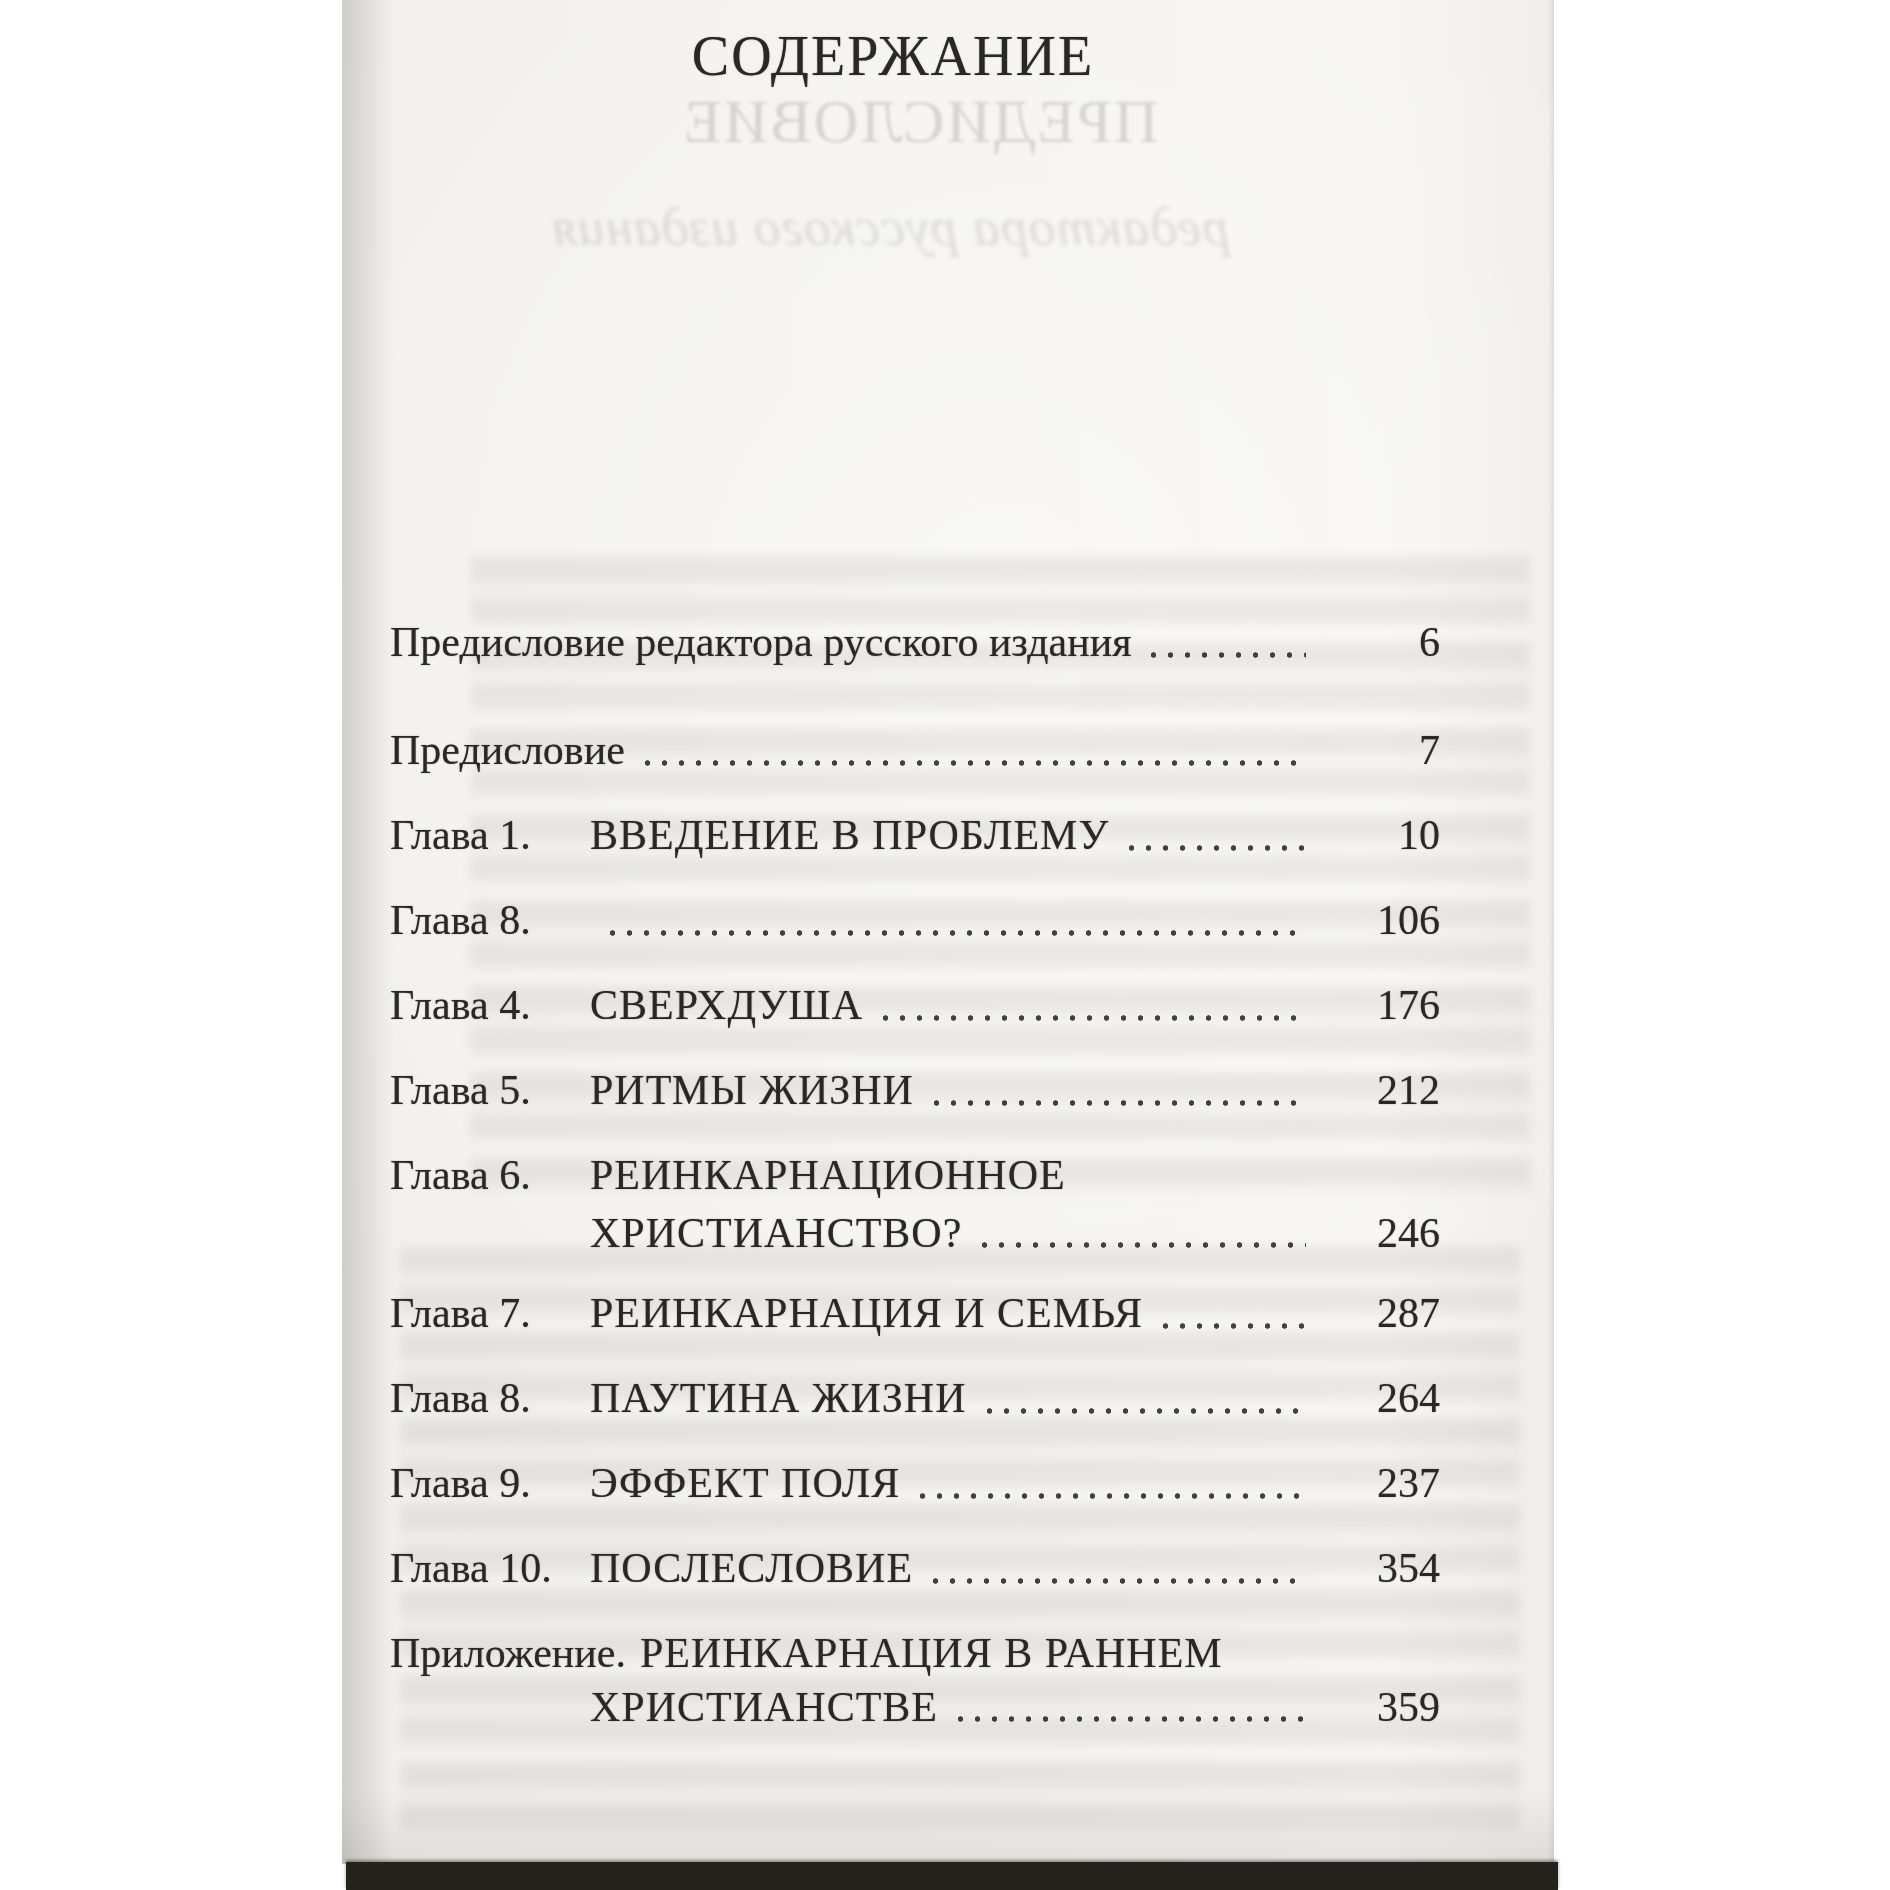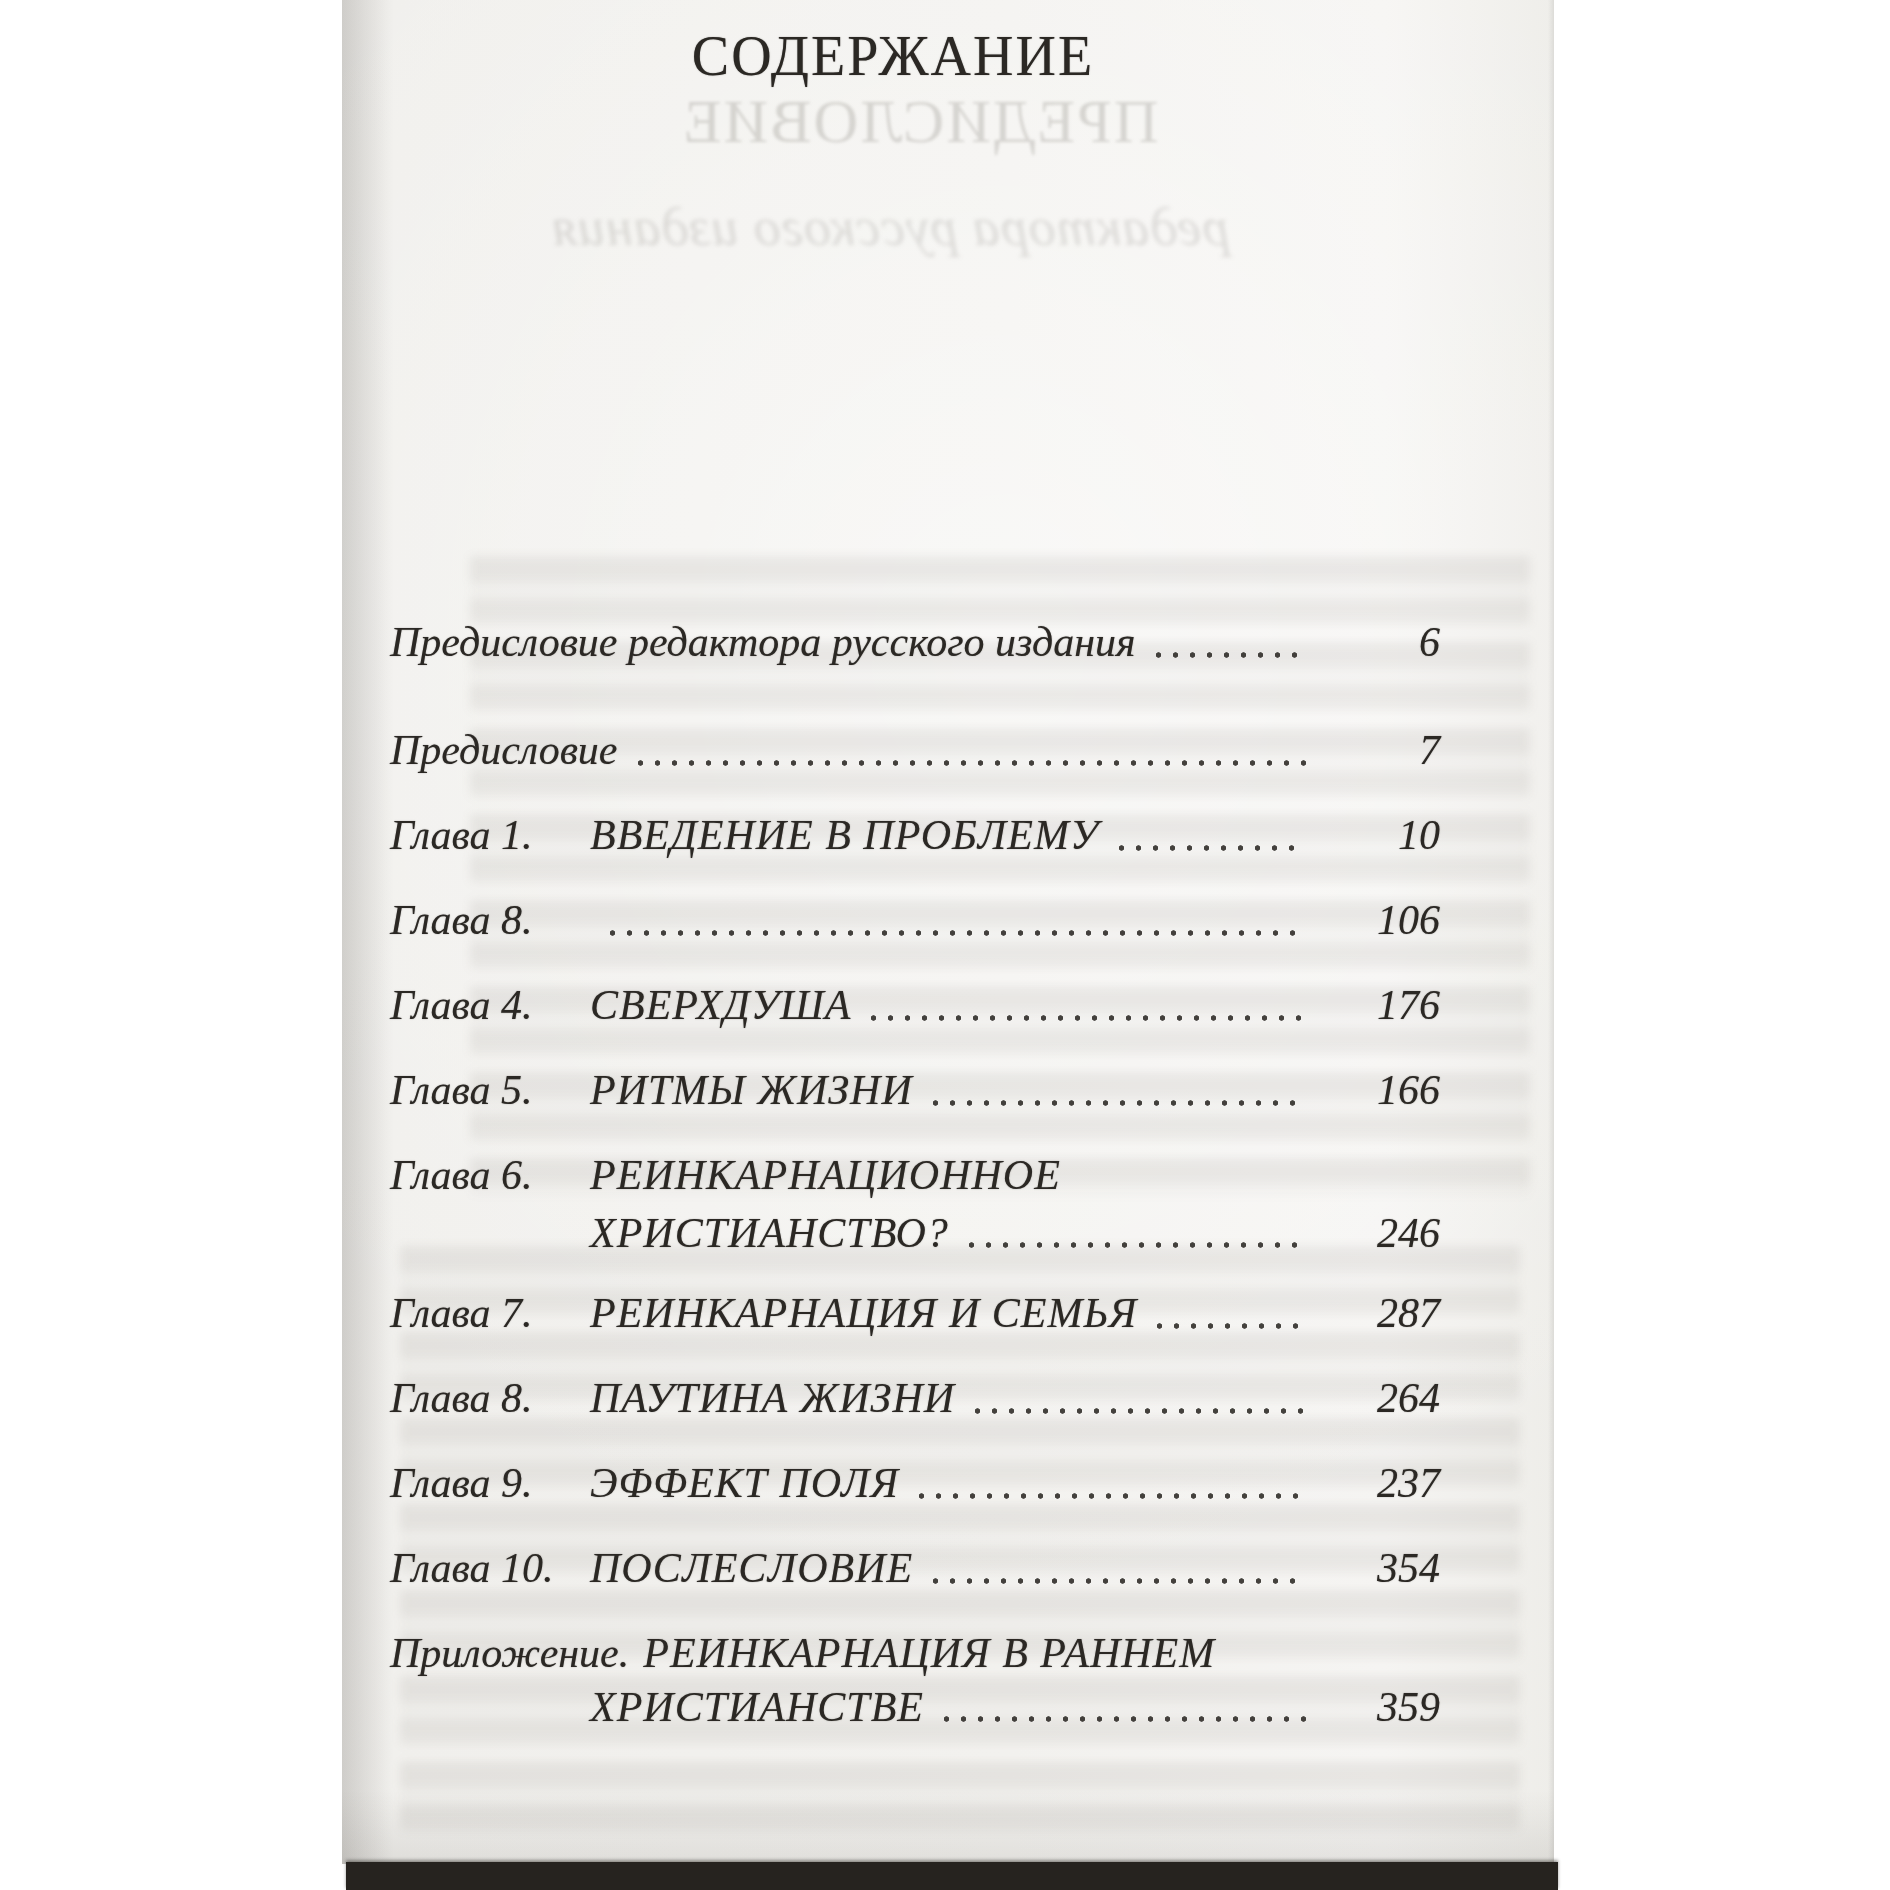--- a/index.html
+++ b/index.html
@@ -70,21 +70,20 @@
     filter:blur(5px);
     opacity:.55;
   }
   .ghost-lines.a{left:470px;top:556px;width:1060px;height:640px;}
   .ghost-lines.b{left:400px;top:1246px;width:1120px;height:600px;}
 
   
   .toc{
     position:absolute;left:390px;top:612px;width:1050px;
     font-size:42px;
-    font-style:italic;
   }
   .row{display:flex;align-items:baseline;line-height:60px;margin-bottom:25px;}
   .row.extra{margin-bottom:48px;}
   .row-cont{display:flex;align-items:baseline;line-height:49px;margin-bottom:25px;padding-left:200px;}
   .chapter-label{flex:0 0 200px;white-space:nowrap;}
   .entry-title{white-space:nowrap;letter-spacing:1px;}
   .entry-title.lc{letter-spacing:0;}
   .inline-label{margin-right:14px;white-space:nowrap;}
   .leader{
     flex:1 1 auto;align-self:stretch;margin-left:8px;margin-right:4px;min-width:20px;
@@ -146,21 +145,21 @@
       <span class="chapter-label">Глава 4.</span>
       <span class="entry-title">СВЕРХДУША</span>
       <span class="leader"></span>
       <span class="pagenum">176</span>
     </div>
 
     <div class="row">
       <span class="chapter-label">Глава 5.</span>
       <span class="entry-title">РИТМЫ ЖИЗНИ</span>
       <span class="leader"></span>
-      <span class="pagenum">166</span>
+      <span class="pagenum">212</span>
     </div>
 
     <div class="row" style="margin-bottom:4px;">
       <span class="chapter-label">Глава 6.</span>
       <span class="entry-title">РЕИНКАРНАЦИОННОЕ</span>
     </div>
     <div class="row-cont">
       <span class="entry-title">ХРИСТИАНСТВО?</span>
       <span class="leader"></span>
       <span class="pagenum">246</span>

